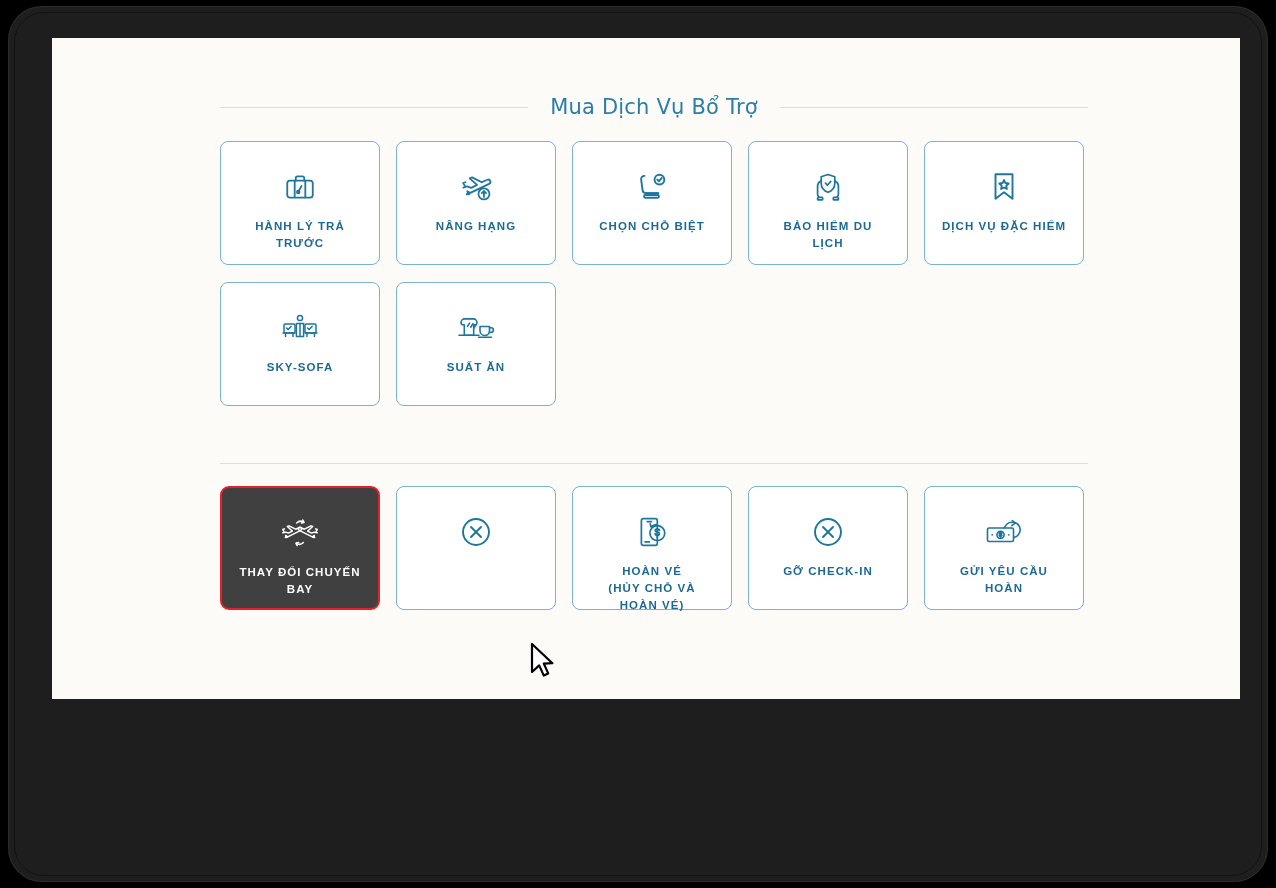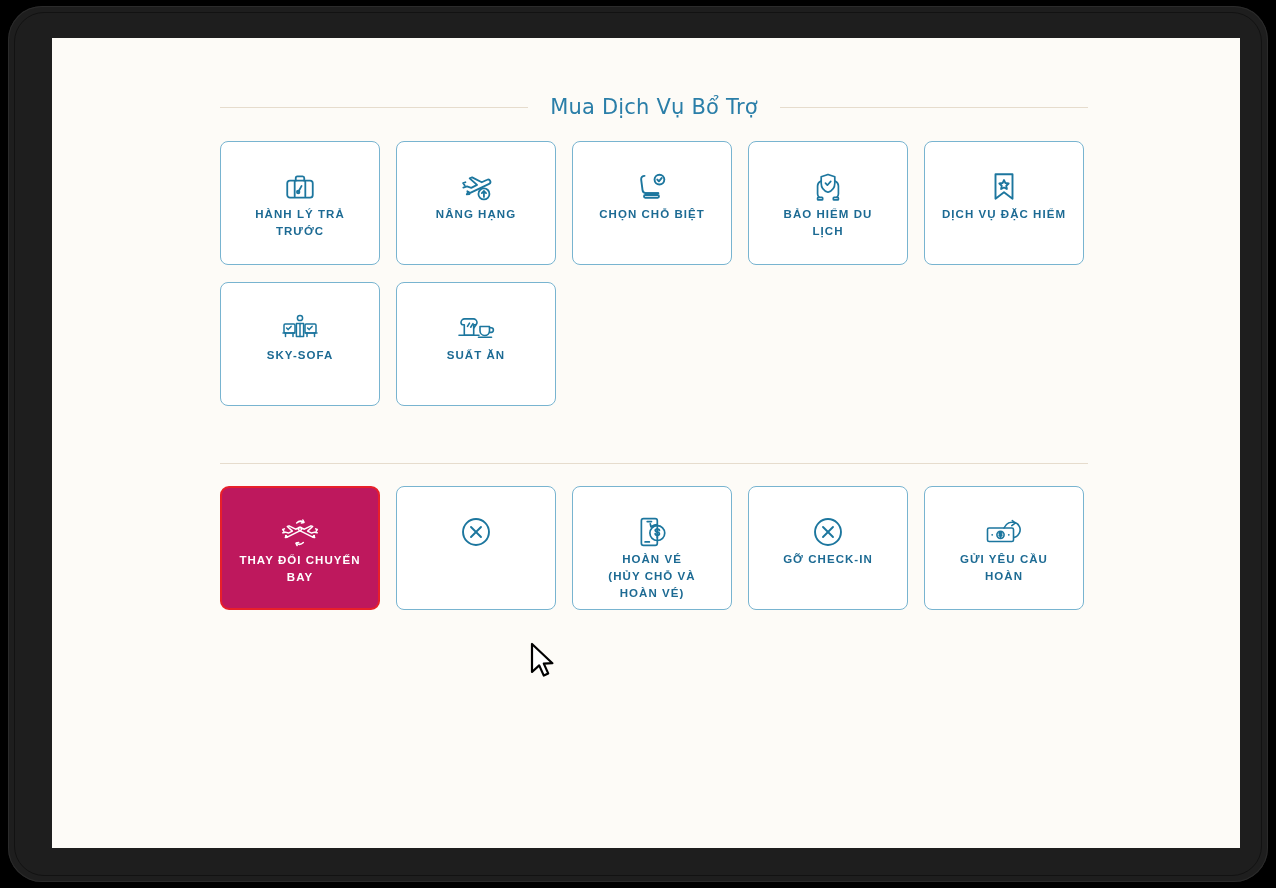--- a/index.html
+++ b/index.html
@@ -32,21 +32,21 @@
     border: 1px solid #121212;
     pointer-events: none;
   }
 
   
   #screen {
     position: absolute;
     left: 44px;
     top: 32px;
     width: 1188px;
-    height: 810px;
+    height: 661px;
     background: #fdfbf7;
     overflow: hidden;
   }
 
   .page-inner {
     position: absolute;
     left: 168px;
     top: 0;
     width: 868px;
     height: 100%;
@@ -102,33 +102,34 @@
     height: 38px;
     display: flex;
     align-items: center;
     justify-content: center;
     color: #1c769e;
     flex: 0 0 auto;
   }
   .card .icon svg { display: block; }
 
   .card .card-label {
+    margin-top: 12px;
     color: #1c6a93;
     font-size: 11.5px;
     font-weight: 700;
     letter-spacing: 1.05px;
     line-height: 17px;
     text-align: center;
     width: 150px;
     white-space: pre-line;
   }
 
   
   .card.selected {
-    background: #be185d;
+    background: #404040;
     border: 2px solid #e8202a;
     border-radius: 9px;
   }
   .card.selected .icon { color: #ffffff; }
   .card.selected .card-label { color: #ffffff; }
 
   
   .card .card-label.tall { position: relative; z-index: 2; }
 
   

